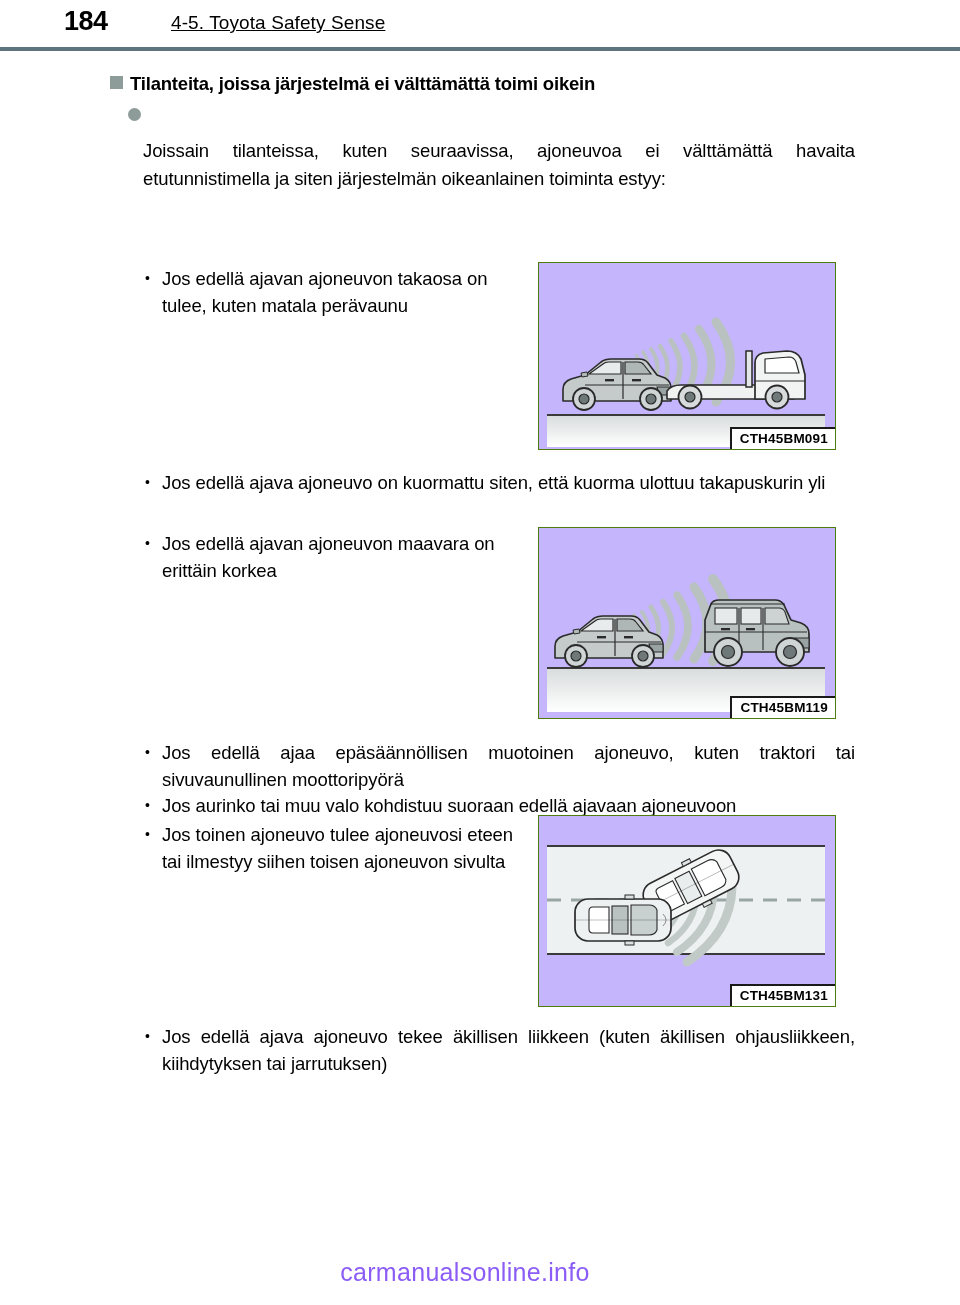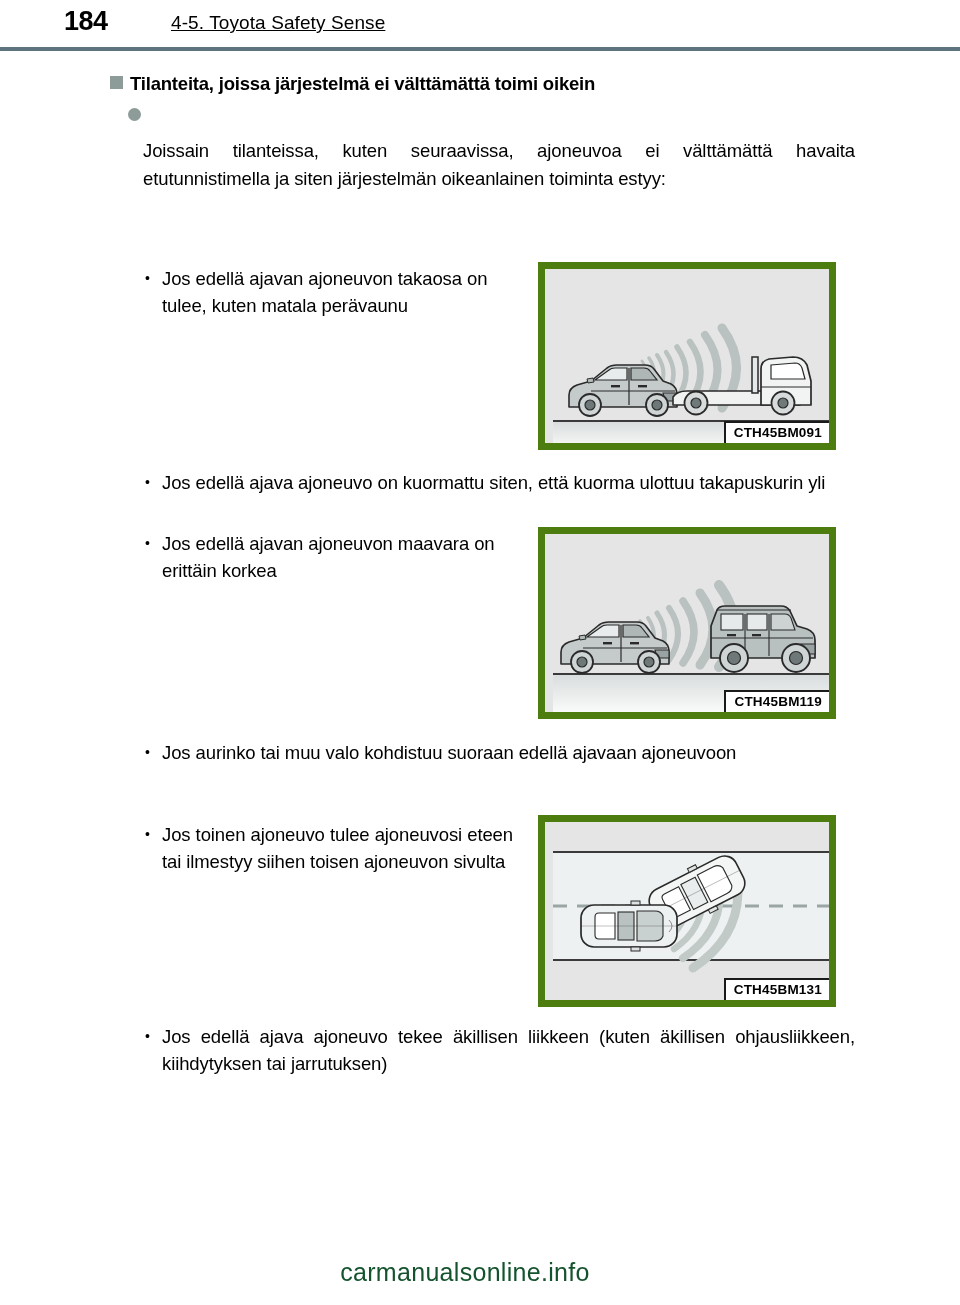--- a/index.html
+++ b/index.html
@@ -110,22 +110,22 @@
   .list-b { left: 143px; top: 214px; width: 380px; }
   .list-c { left: 143px; top: 418px; width: 712px; }
   .list-d { left: 143px; top: 479px; width: 355px; }
   .list-e { left: 143px; top: 688px; width: 712px; }
   .list-f { left: 143px; top: 770px; width: 370px; }
   .list-g { left: 143px; top: 972px; width: 712px; }
 
   
   .figbox {
     position: absolute;
-    border: 7px solid #4d7c0f;
-    background: #e5e5e5;
+    border: 1px solid #4d7c0f;
+    background: #c4b5fd;
     overflow: hidden;
   }
   .fig1 { left: 538px; top: 210px; width: 298px; height: 188px; }
   .fig2 { left: 538px; top: 475px; width: 298px; height: 192px; }
   .fig3 { left: 538px; top: 763px; width: 298px; height: 192px; }
 
   .fig-code {
     position: absolute;
     right: -2px; bottom: -2px;
     border: 2px solid #1a1a1a;
@@ -137,21 +137,21 @@
   }
 
   .fig-svg { position: absolute; left: 0; top: 0; }
 
   
   .watermark {
     position: absolute;
     left: 0; top: 1258px; width: 960px;
     text-align: center;
     font-size: 25px;
-    color: #14532d;
+    color: #8b5cf6;
     letter-spacing: 0.3px;
     padding-right: 30px;
   }
 </style>
 </head>
 <body>
 
 <div class="page-header">
   <div class="page-number">184</div>
   <div class="header-title">4-5. Toyota Safety Sense</div>
@@ -176,20 +176,21 @@
 
   <div class="dash-list list-c">
     <p class="dash-item just">Jos edellä ajava ajoneuvo on kuormattu siten, että kuorma ulottuu takapuskurin yli</p>
   </div>
 
   <div class="dash-list list-d">
     <p class="dash-item">Jos edellä ajavan ajoneuvon maavara on erittäin korkea</p>
   </div>
 
   <div class="dash-list list-e">
+    <p class="dash-item just">Jos edellä ajaa epäsäännöllisen muotoinen ajoneuvo, kuten traktori tai sivuvaunullinen moottoripyörä</p>
     <p class="dash-item">Jos aurinko tai muu valo kohdistuu suoraan edellä ajavaan ajoneuvoon</p>
   </div>
 
   <div class="dash-list list-f">
     <p class="dash-item just">Jos toinen ajoneuvo tulee ajoneuvosi eteen tai ilmestyy siihen toisen ajoneuvon sivulta</p>
   </div>
 
   <div class="dash-list list-g">
     <p class="dash-item just">Jos edellä ajava ajoneuvo tekee äkillisen liikkeen (kuten äkillisen ohjausliikkeen, kiihdytyksen tai jarrutuksen)</p>
   </div>

